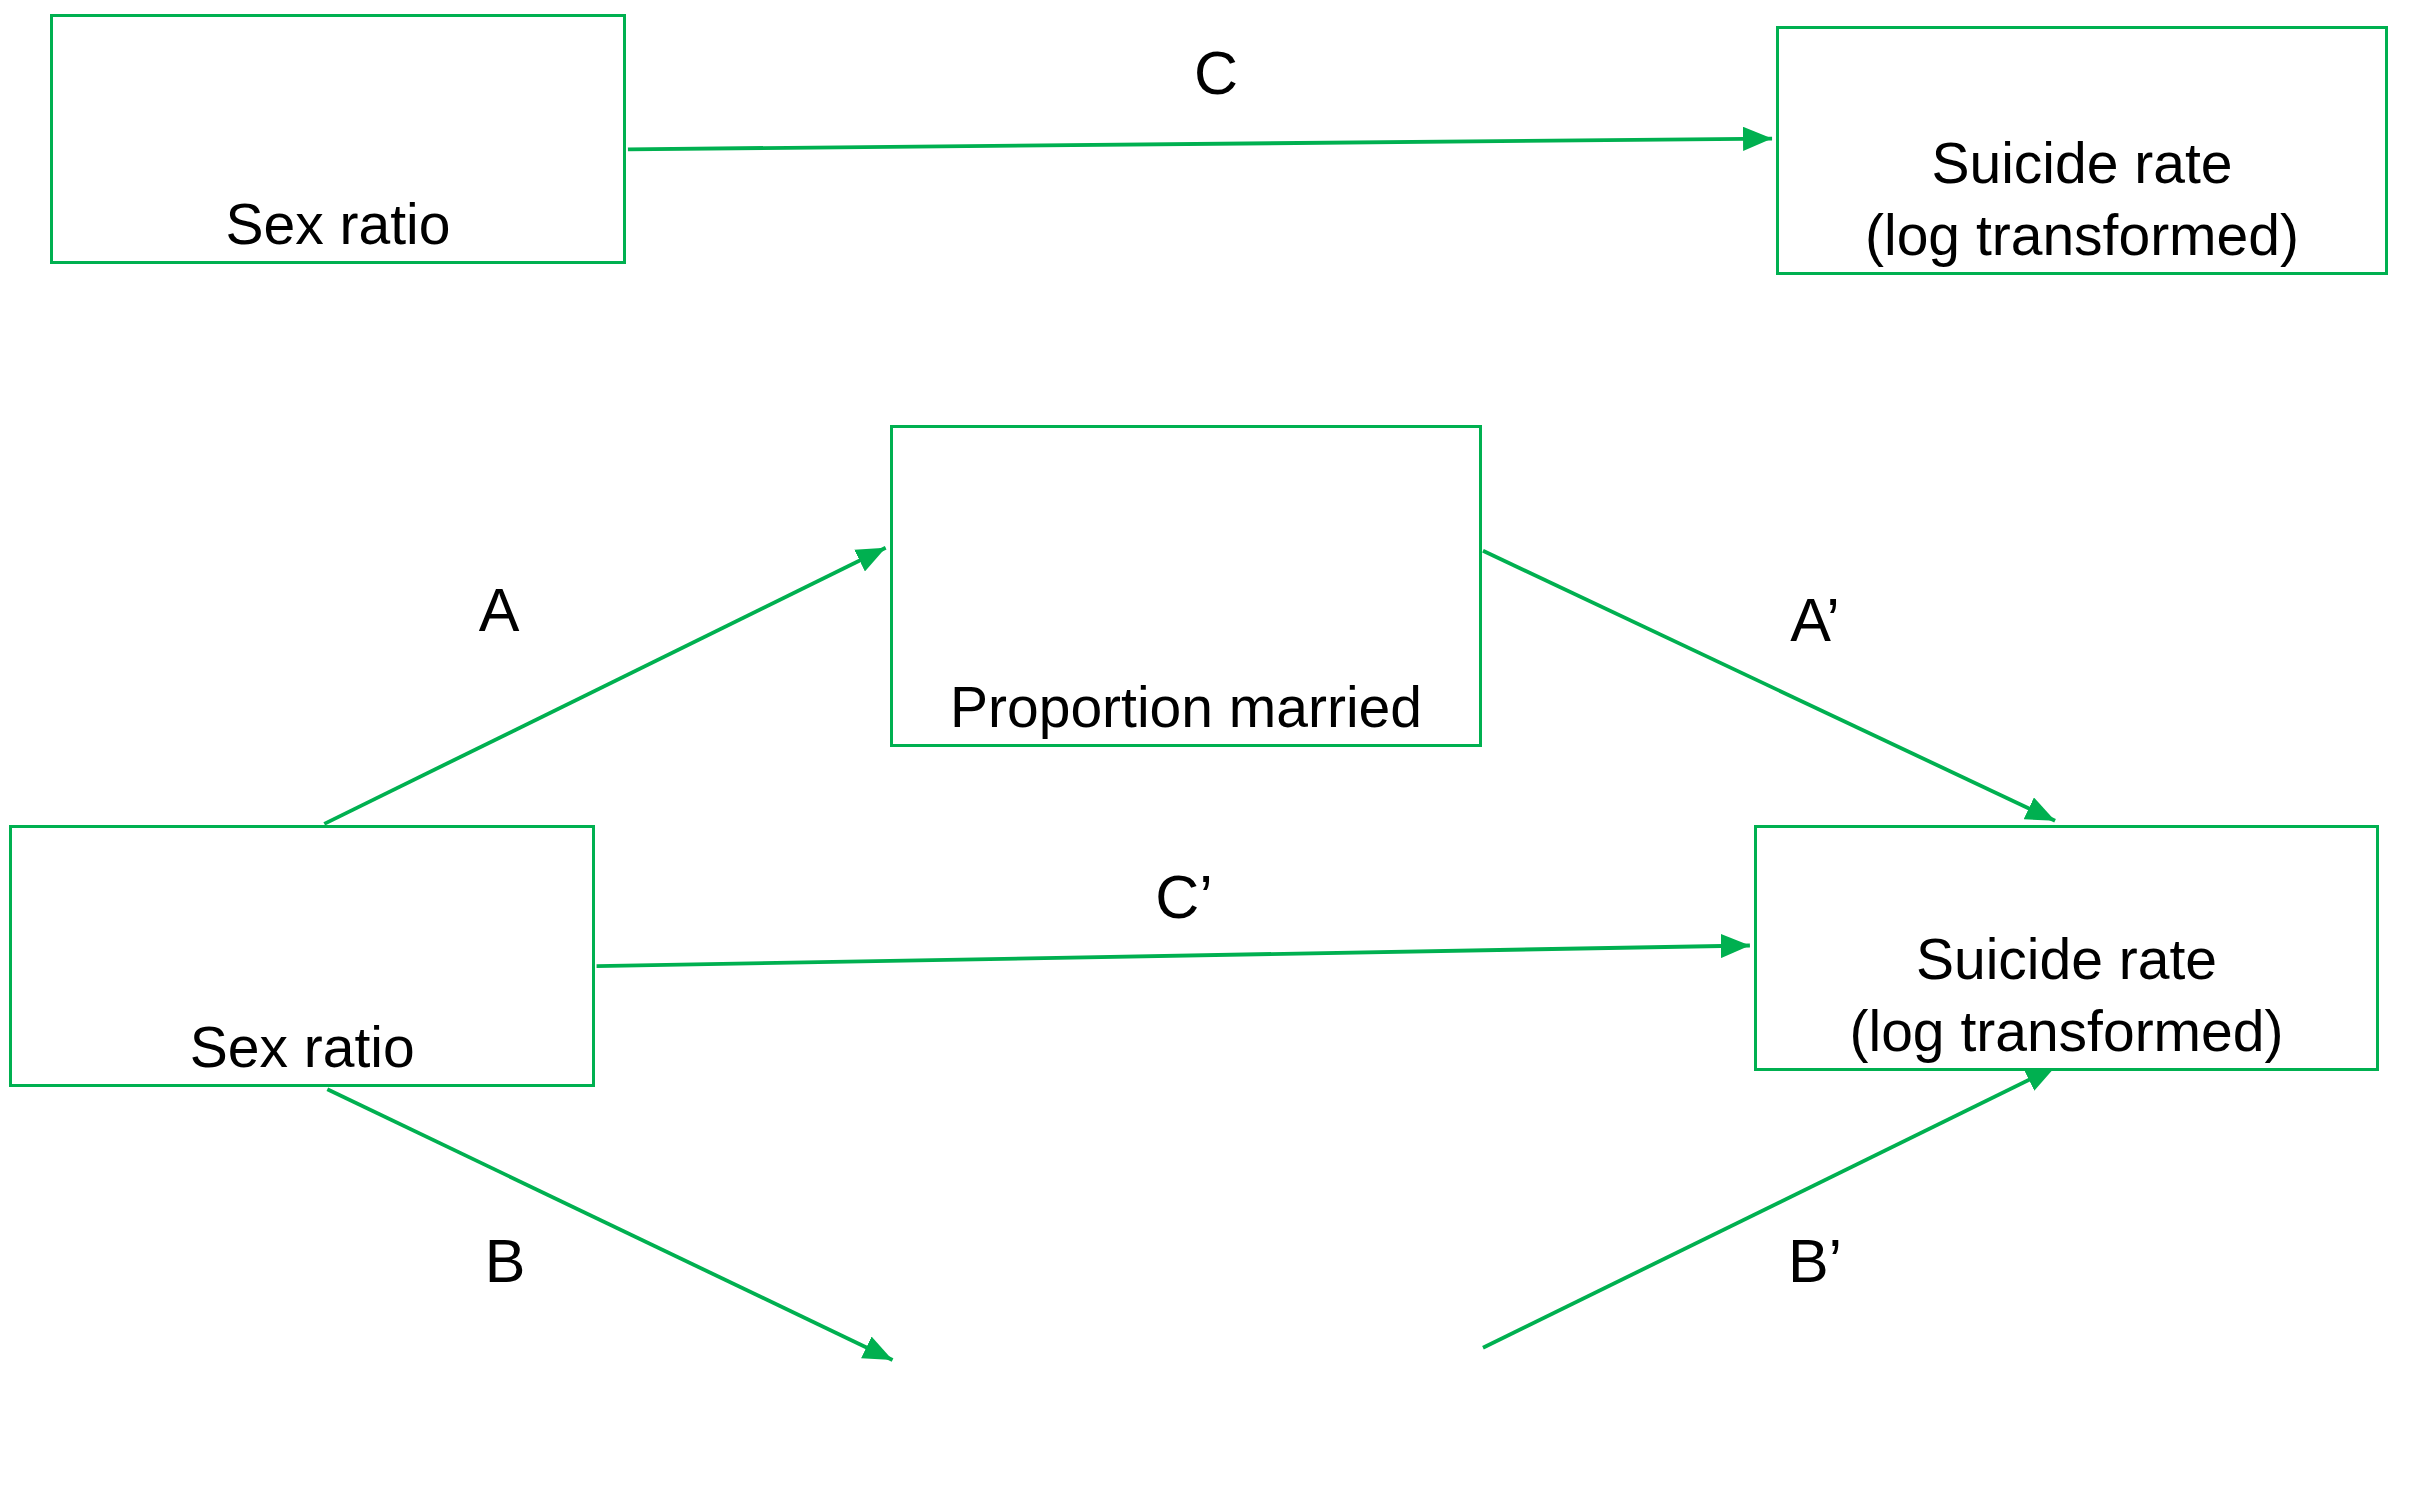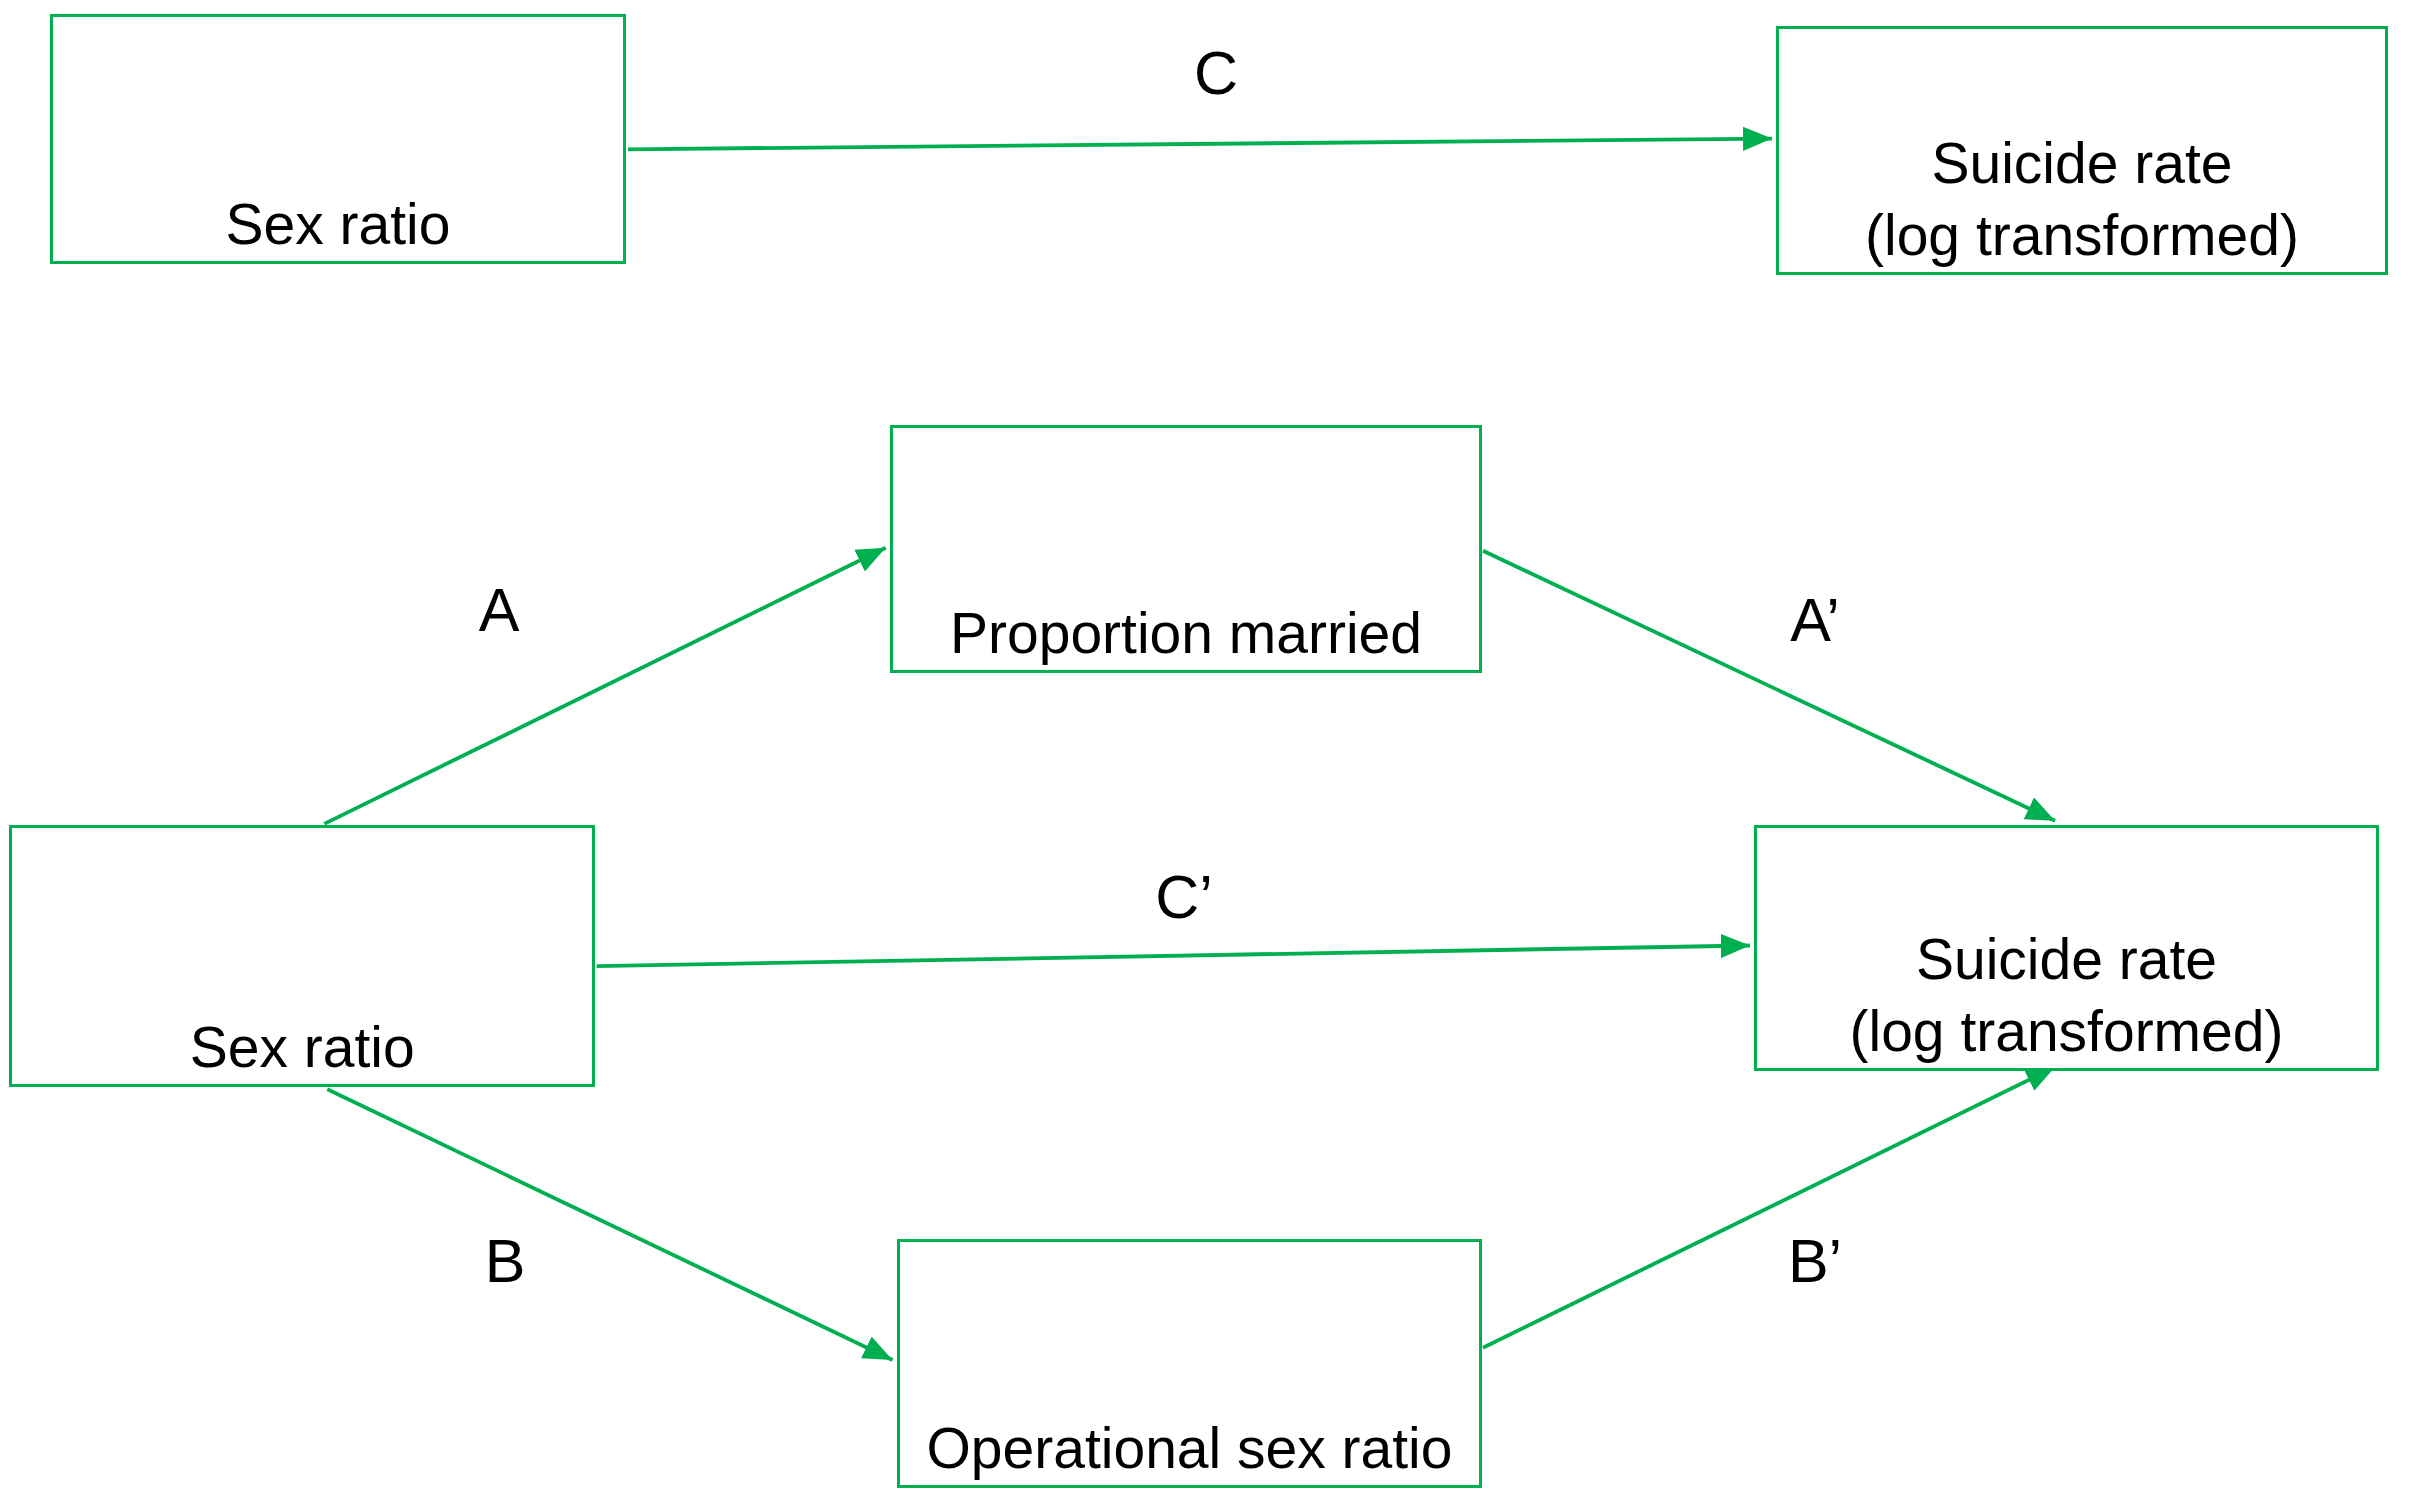--- a/index.html
+++ b/index.html
@@ -80,27 +80,24 @@
     <span>Suicide rate</span>
     <span>(log transformed)</span>
   </div>
 
   <div class="path-label" style="left:1216px;top:73px;">C</div>
 
   <div class="node" style="left:9.2px;top:825px;width:586px;height:262px;">
     <span>Sex ratio</span>
   </div>
 
-  <div class="node" style="left:890px;top:425px;width:592px;height:248px;">
+  <div class="node" style="left:890px;top:425px;width:592px;height:322px;">
     <span>Proportion married</span>
   </div>
 
-  <div class="node" style="left:897px;top:1239px;width:585px;height:249px;">
-    <span>Operational sex ratio</span>
-  </div>
 
   <div class="node" style="left:1754px;top:825px;width:625px;height:246px;">
     <span>Suicide rate</span>
     <span>(log transformed)</span>
   </div>
 
   <div class="path-label" style="left:499px;top:610px;">A</div>
 
   <div class="path-label" style="left:1815px;top:620px;">A’</div>
 

